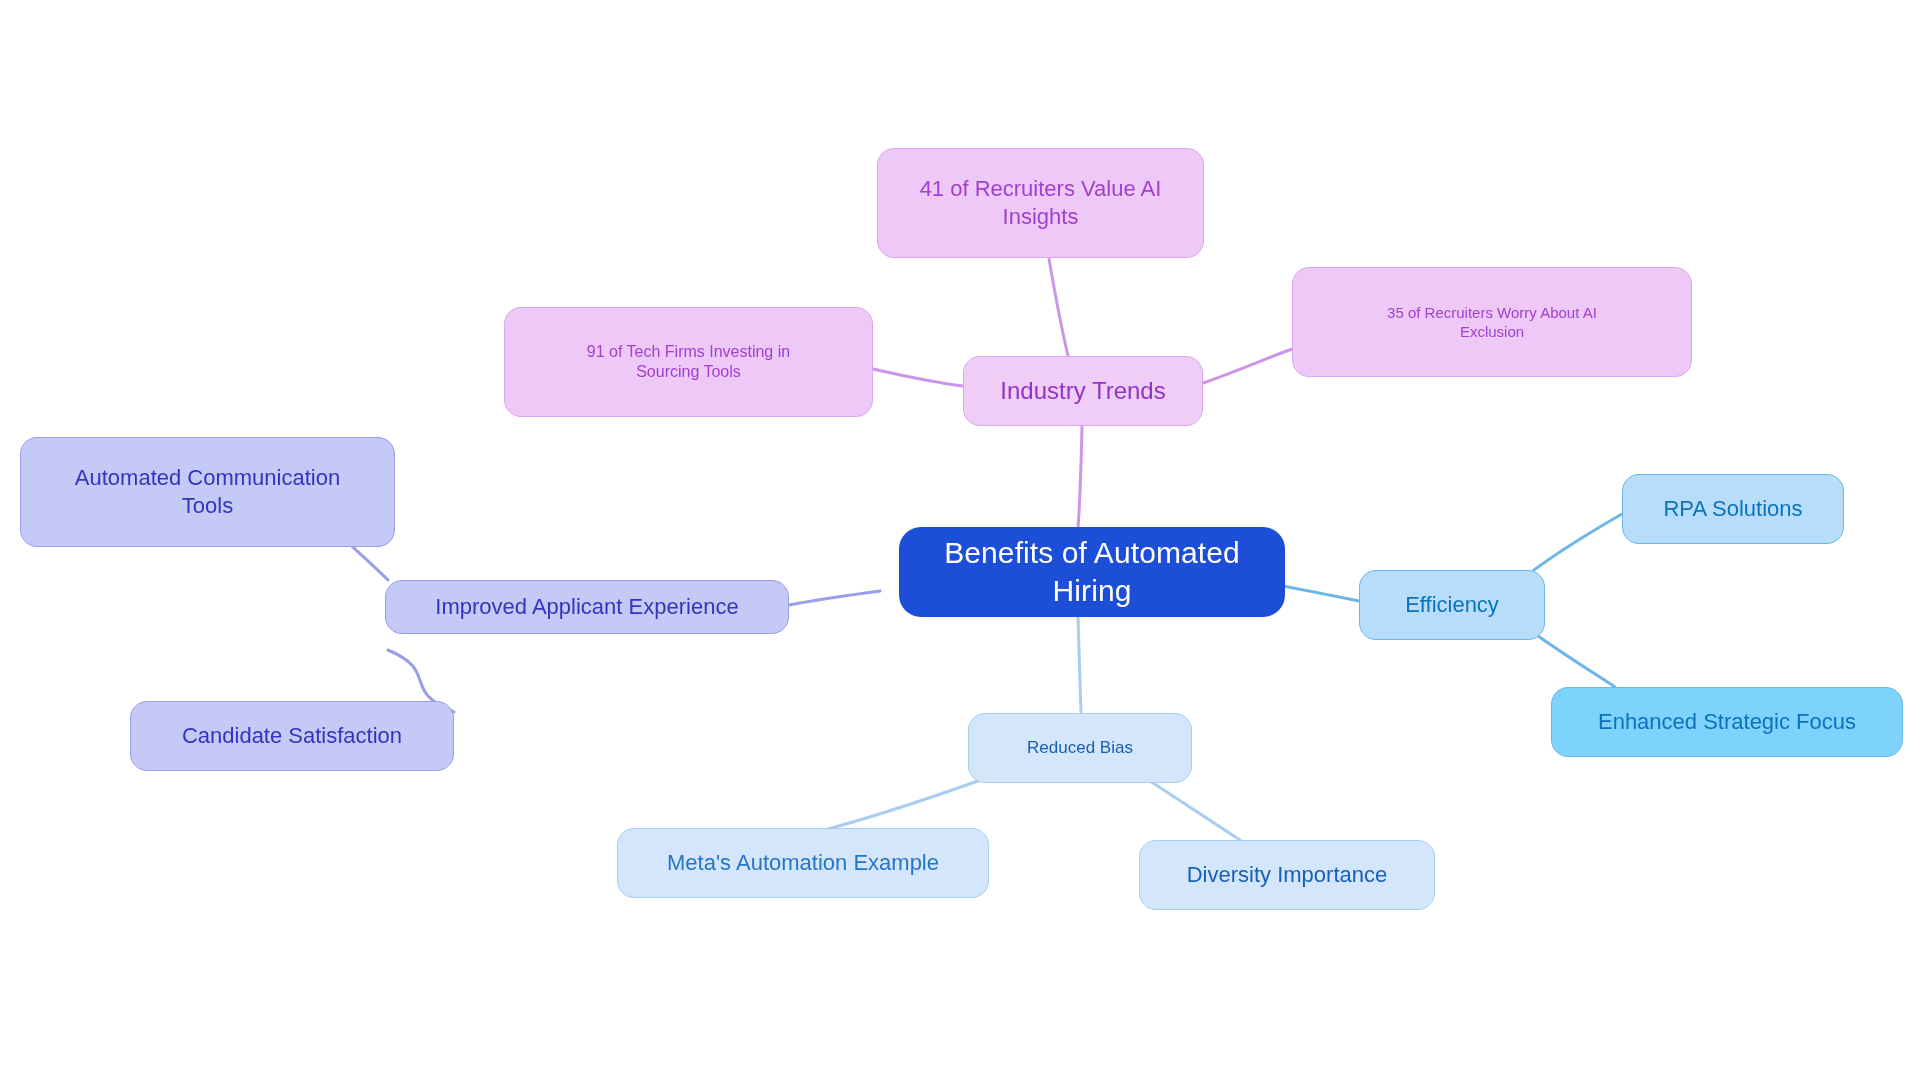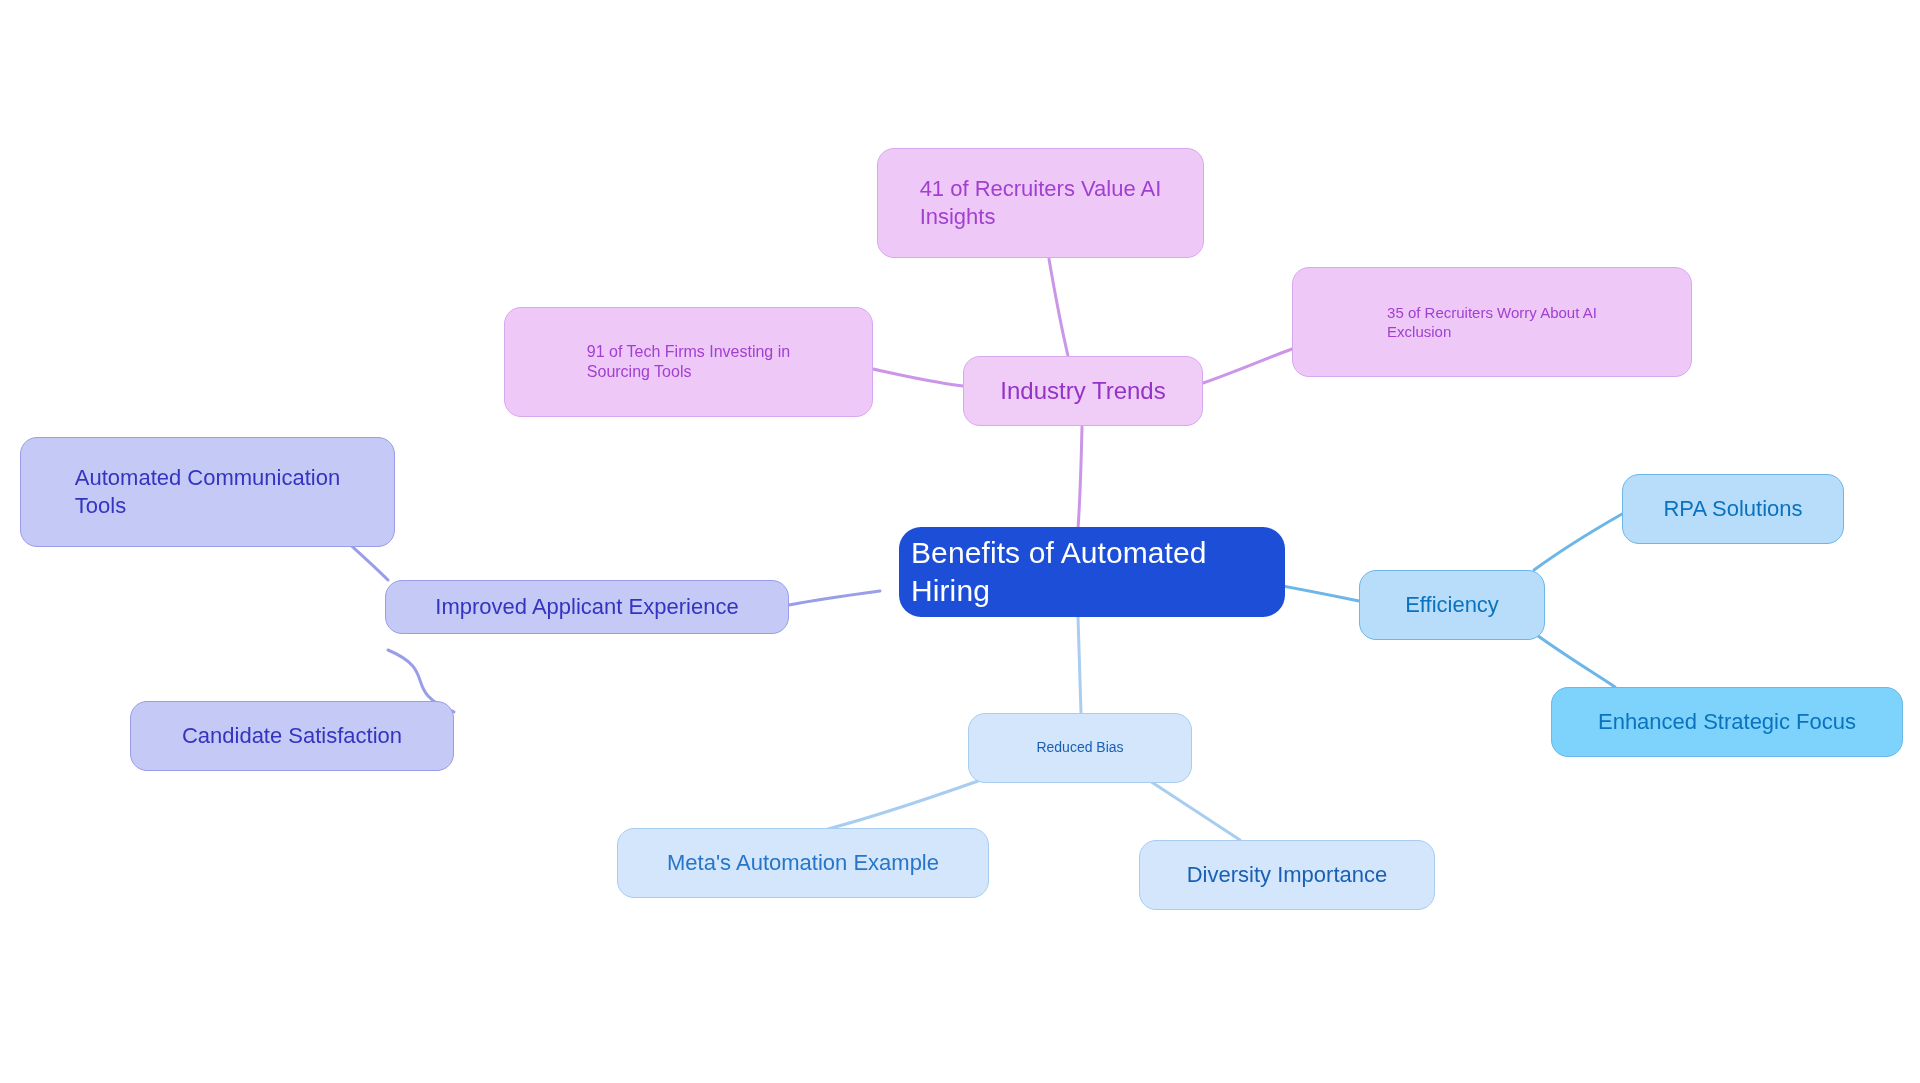--- a/index.html
+++ b/index.html
@@ -24,21 +24,21 @@
     width: 1920px;
     height: 1083px;
     pointer-events: none;
   }
   .node {
     position: absolute;
     box-sizing: border-box;
     display: flex;
     align-items: center;
     justify-content: center;
-    text-align: left;
+    text-align: center;
     border-radius: 17px;
     border-style: solid;
     border-width: 1.6px;
     line-height: 1.27;
     padding: 4px 12px;
     white-space: pre-line;
   }
   .node.root {
     border-radius: 22px;
     border-width: 0;
@@ -69,21 +69,21 @@
       <div class="node" style="left: 963px; top: 356px; width: 240px; height: 70px; background: rgb(239, 205, 247); color: rgb(147, 51, 200); border-color: rgb(216, 168, 239); font-size: 24px;"><span>Industry Trends</span></div>
       <div class="node" style="left: 877px; top: 148px; width: 327px; height: 110px; background: rgb(238, 201, 248); color: rgb(161, 63, 208); border-color: rgb(216, 168, 239); font-size: 22px;"><span>41 of Recruiters Value AI
 Insights</span></div>
       <div class="node" style="left: 504px; top: 307px; width: 369px; height: 110px; background: rgb(238, 201, 248); color: rgb(161, 63, 208); border-color: rgb(216, 168, 239); font-size: 16px;"><span>91 of Tech Firms Investing in
 Sourcing Tools</span></div>
       <div class="node" style="left: 1292px; top: 267px; width: 400px; height: 110px; background: rgb(238, 201, 248); color: rgb(161, 63, 208); border-color: rgb(216, 168, 239); font-size: 15px;"><span>35 of Recruiters Worry About AI
 Exclusion</span></div>
       <div class="node" style="left: 1359px; top: 570px; width: 186px; height: 70px; background: rgb(183, 221, 250); color: rgb(11, 114, 189); border-color: rgb(108, 182, 232); font-size: 22px;"><span>Efficiency</span></div>
       <div class="node" style="left: 1622px; top: 458px; width: 222px; height: 70px; background: rgb(183, 221, 250); color: rgb(11, 114, 189); border-color: rgb(108, 182, 232); font-size: 22px; margin-top: 16px;"><span>RPA Solutions</span></div>
       <div class="node" style="left: 1551px; top: 687px; width: 352px; height: 70px; background: #7dd3fc; color: rgb(11, 114, 189); border-color: rgb(108, 182, 232); font-size: 22px;"><span>Enhanced Strategic Focus</span></div>
-      <div class="node" style="left: 968px; top: 713px; width: 224px; height: 70px; background: rgb(211, 230, 251); color: rgb(26, 95, 180); border-color: rgb(168, 205, 240); font-size: 14px;"><span>Reduced Bias</span></div>
+      <div class="node" style="left: 968px; top: 713px; width: 224px; height: 70px; background: rgb(211, 230, 251); color: rgb(26, 95, 180); border-color: rgb(168, 205, 240); font-size: 17px;"><span>Reduced Bias</span></div>
       <div class="node" style="left: 617px; top: 828px; width: 372px; height: 70px; background: rgb(211, 230, 251); color: rgb(39, 117, 201); border-color: rgb(168, 205, 240); font-size: 22px;"><span>Meta's Automation Example</span></div>
       <div class="node" style="left: 1139px; top: 840px; width: 296px; height: 70px; background: rgb(211, 230, 251); color: rgb(26, 95, 180); border-color: rgb(168, 205, 240); font-size: 22px;"><span>Diversity Importance</span></div>
       <div class="node" style="left: 385px; top: 580px; width: 404px; height: 54px; background: rgb(197, 201, 245); color: rgb(52, 52, 192); border-color: rgb(154, 158, 232); font-size: 22px;"><span>Improved Applicant Experience</span></div>
       <div class="node" style="left: 20px; top: 437px; width: 375px; height: 110px; background: rgb(197, 201, 245); color: rgb(52, 52, 192); border-color: rgb(154, 158, 232); font-size: 22px;"><span>Automated Communication
 Tools</span></div>
       <div class="node" style="left: 130px; top: 701px; width: 324px; height: 70px; background: rgb(197, 201, 245); color: rgb(52, 52, 192); border-color: rgb(154, 158, 232); font-size: 22px;"><span>Candidate Satisfaction</span></div>
     </div>
 </div>
 
 </body></html>

